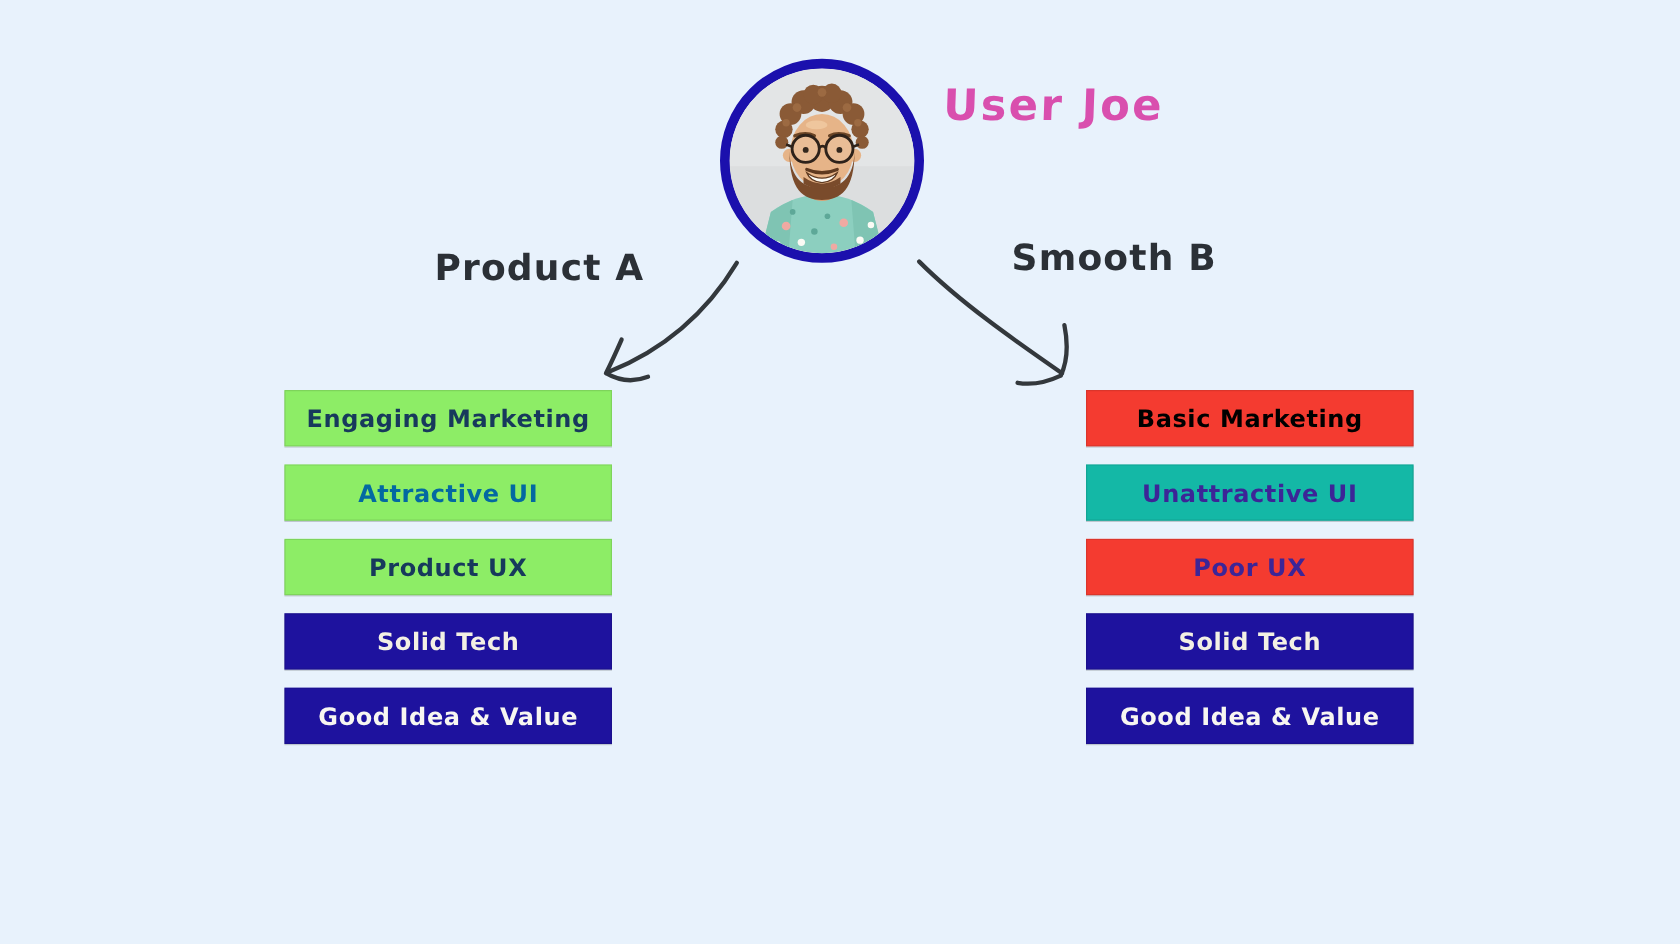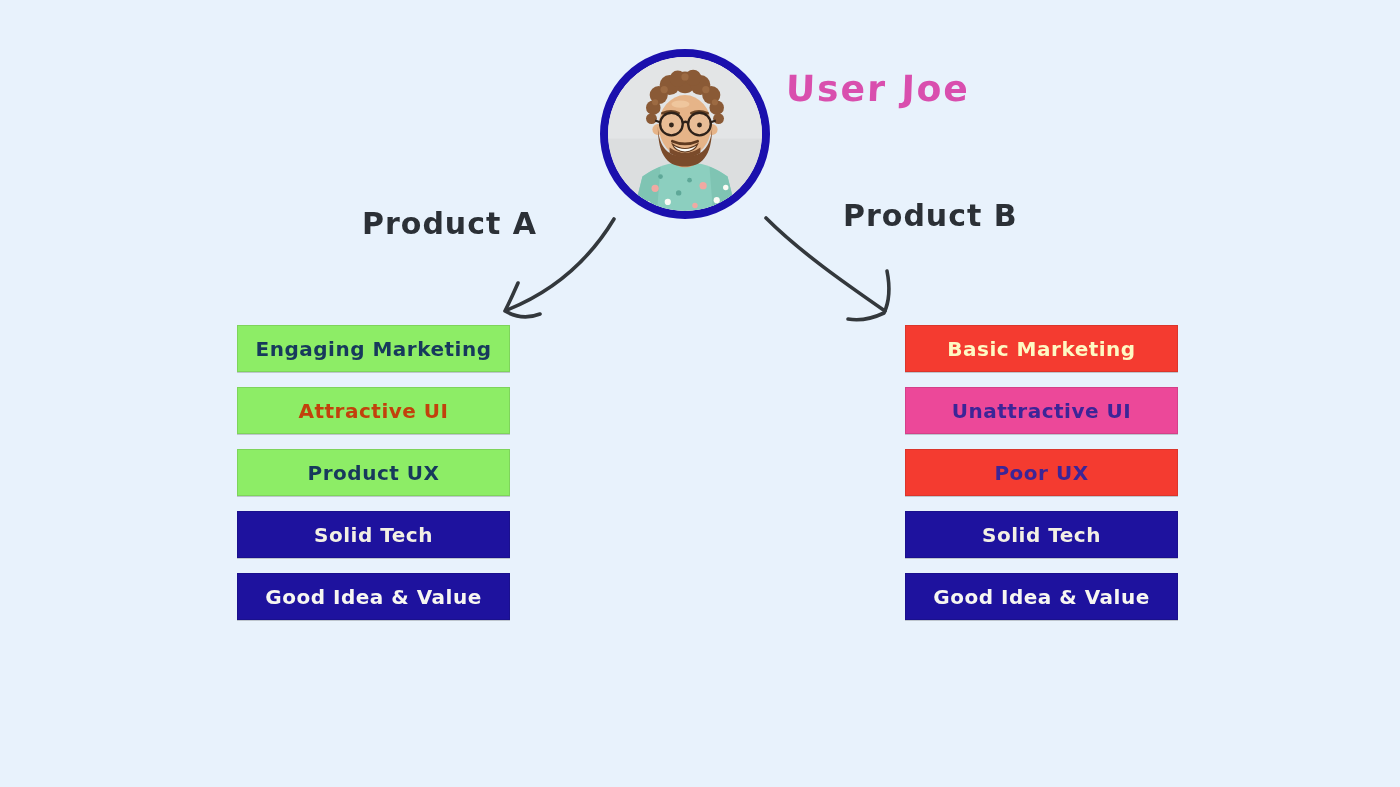--- a/index.html
+++ b/index.html
@@ -157,42 +157,42 @@
 
         <circle cx="70" cy="75" r="2.7" fill="#33271d"></circle>
         <circle cx="101" cy="75" r="2.7" fill="#33271d"></circle>
       </g>
     </svg>
   </div>
 
   <div class="user-name" style="color: rgb(217, 79, 174);">User Joe</div>
 
   <div class="product-label a" style="color: rgb(43, 48, 54);">Product A</div>
-  <div class="product-label b" style="color: rgb(43, 48, 54);">Product B</div>
+  <div class="product-label b" style="color: rgb(43, 48, 54);">Smooth B</div>
 
   <svg class="arrows" viewBox="0 0 1400 787">
     <g fill="none" stroke-linecap="round" stroke-linejoin="round" stroke-width="3.6" class="arrow-stroke-group" stroke="#33383c">
 
       <path d="M614 219 C 588 262, 552 292, 507 310"></path>
       <path d="M518 283 Q511 299 505 311 M505 311 Q522 321 540 314"></path>
 
       <path d="M766 218 C 800 252, 846 284, 885 311"></path>
       <path d="M887 271 Q892 296 884 313 M884 313 Q865 322 848 319"></path>
     </g>
   </svg>
 
   <div class="col a">
     <div class="feature-box" style="background-color: rgb(141, 237, 102); color: rgb(23, 57, 92);">Engaging Marketing</div>
-    <div class="feature-box" style="background-color: rgb(141, 237, 102); color: #c2410c; text-align: center;">Attractive UI</div>
+    <div class="feature-box" style="background-color: rgb(141, 237, 102); color: #0369a1; text-align: center;">Attractive UI</div>
     <div class="feature-box" style="background-color: rgb(141, 237, 102); color: rgb(23, 57, 92);">Product UX</div>
     <div class="feature-box" style="background-color: rgb(30, 18, 158); color: rgb(243, 240, 228);">Solid Tech</div>
     <div class="feature-box" style="background-color: rgb(30, 18, 158); color: rgb(247, 246, 241);">Good Idea &amp; Value</div>
   </div>
 
   <div class="col b">
-    <div class="feature-box" style="background-color: rgb(244, 59, 48); color: #fef9c3;">Basic Marketing</div>
-    <div class="feature-box" style="background-color: #ec4899; color: rgb(60, 37, 151);">Unattractive UI</div>
+    <div class="feature-box" style="background-color: rgb(244, 59, 48); color: #000000;">Basic Marketing</div>
+    <div class="feature-box" style="background-color: #14b8a6; color: rgb(60, 37, 151);">Unattractive UI</div>
     <div class="feature-box" style="background-color: rgb(244, 59, 48); color: rgb(60, 37, 151); text-align: right;">Poor UX</div>
     <div class="feature-box" style="background-color: rgb(30, 18, 158); color: rgb(243, 240, 228);">Solid Tech</div>
     <div class="feature-box" style="background-color: rgb(30, 18, 158); color: rgb(247, 246, 241);">Good Idea &amp; Value</div>
   </div>
 
 </div>
 
 </body></html>

